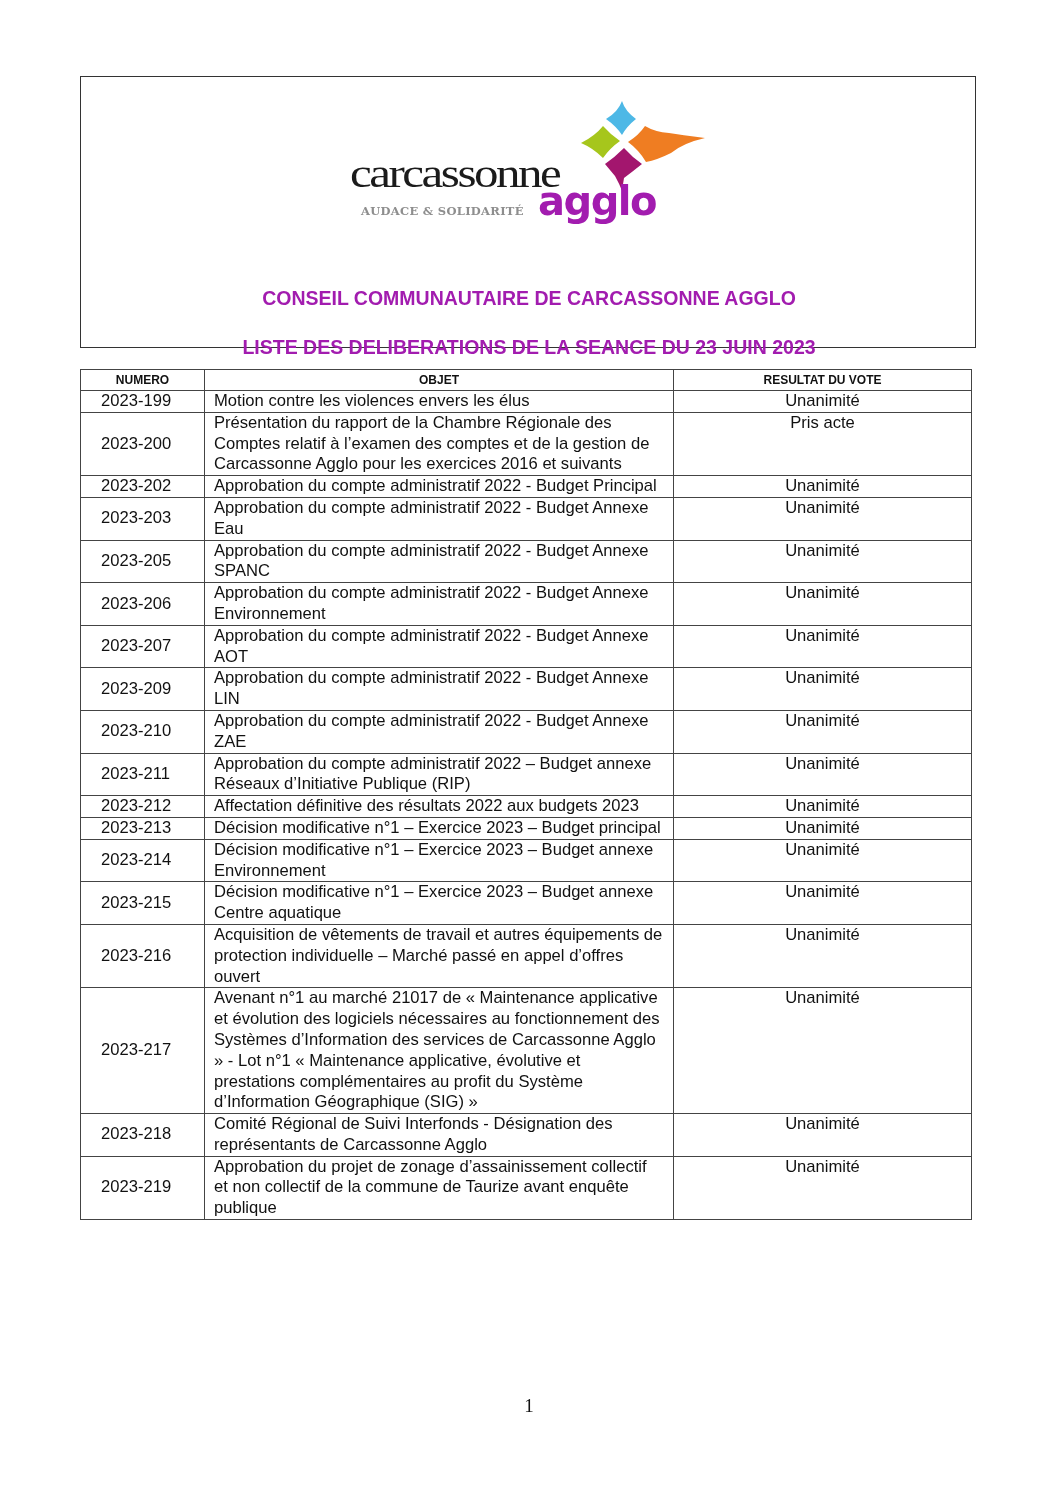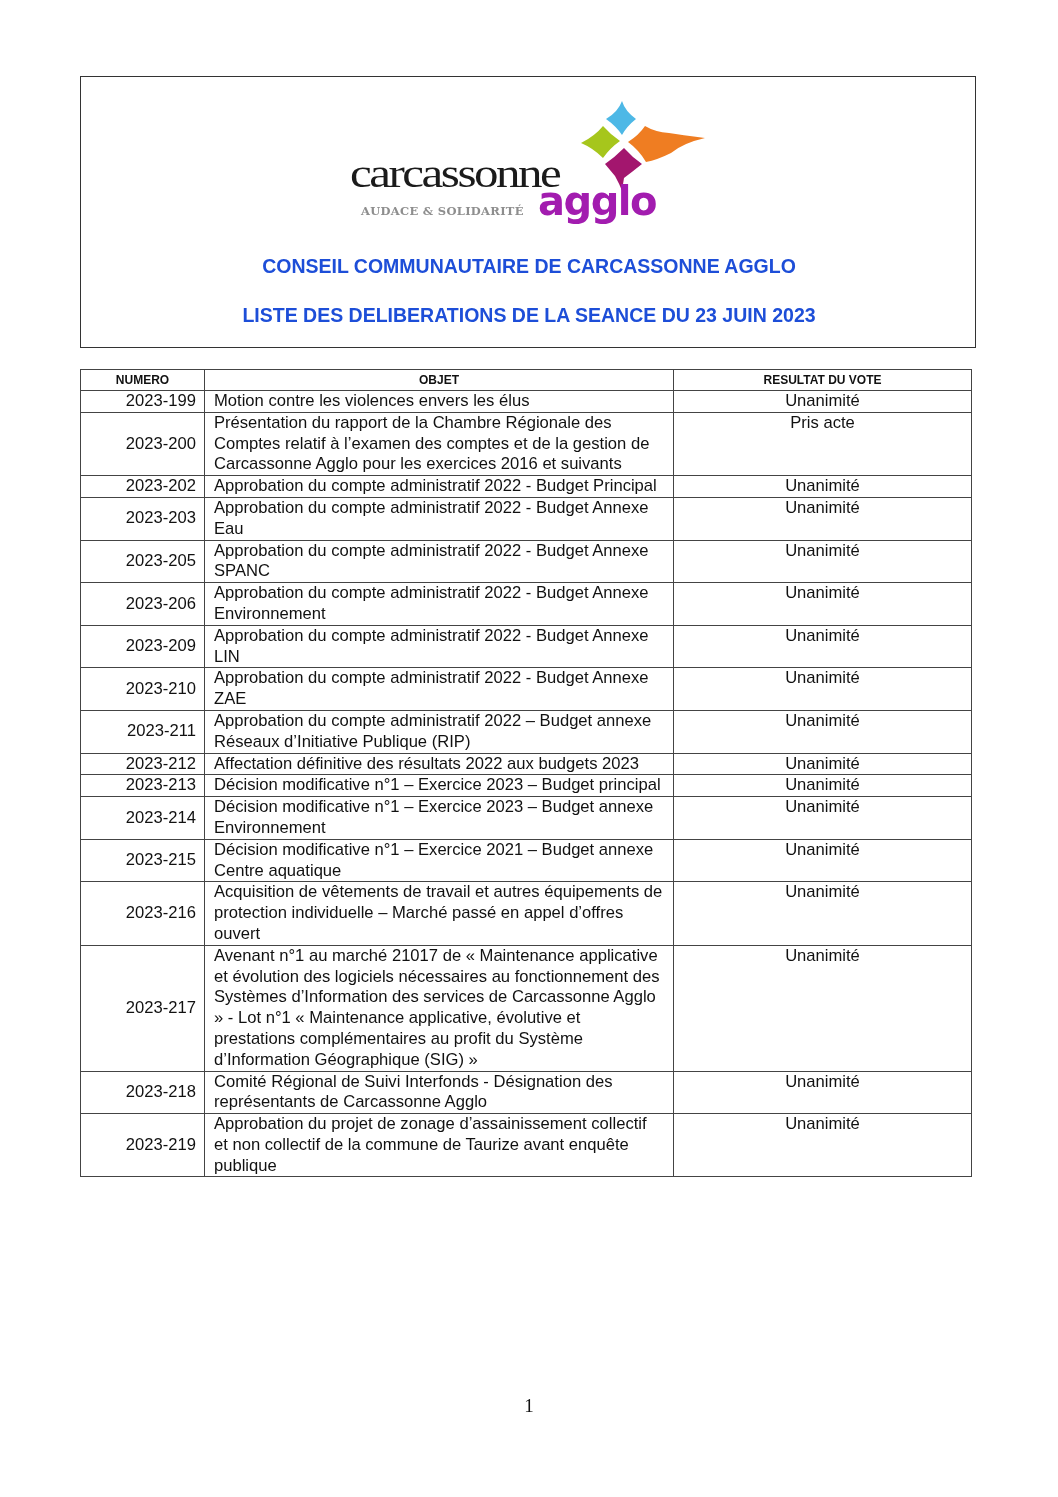--- a/index.html
+++ b/index.html
@@ -25,39 +25,39 @@
     letter-spacing: -1.5px; color: #a21caf; line-height: 1;
   }
   .logo-tagline {
     position: absolute; left: 14px; top: 106px;
     font-family: "DejaVu Serif", serif; font-weight: bold; font-size: 11.5px;
     color: #8e8e8e; letter-spacing: 0.3px; white-space: nowrap;
   }
   .logo-mark { position: absolute; left: 232px; top: 0; width: 128px; height: 96px; }
   .title-1, .title-2 {
     position: absolute; left: 80px; width: 898px; text-align: center;
-    font-weight: bold; font-size: 19.5px; color: #1d4ed8; white-space: nowrap;
+    font-weight: bold; font-size: 19.5px; color: #a21caf; white-space: nowrap; margin-top: 32px;
   }
   .title-1 { top: 255px; }
   .title-2 { top: 304px; }
   table.delib {
     position: absolute; left: 80px; top: 369px; width: 891px;
     border-collapse: collapse; table-layout: fixed;
     font-size: 16.6px; line-height: 20.8px;
   }
   table.delib col.c1 { width: 124px; }
   table.delib col.c2 { width: 469px; }
   table.delib col.c3 { width: 298px; }
   table.delib th, table.delib td {
     border: 1.3px solid #444; padding: 0 9px; vertical-align: top;
   }
   table.delib th {
     font-weight: bold; text-align: center; font-size: 12px; height: 20px; line-height: 20px;
   }
-  table.delib td.num { text-align: right; vertical-align: middle; padding: 0 8px; }
+  table.delib td.num { text-align: left; vertical-align: middle; padding: 0 20px; }
   table.delib td.obj { text-align: left; margin-top: 12px; }
   table.delib td.res { text-align: center; }
   .page-number {
     position: absolute; left: 0; width: 1058px; top: 1395px; text-align: center;
     font-family: "Liberation Serif", serif; font-size: 19px; color: #111;
   }
 </style>
 </head>
 <body>
 
@@ -116,20 +116,25 @@
         <td class="num">2023-205</td>
         <td class="obj">Approbation du compte administratif 2022 - Budget Annexe SPANC</td>
         <td class="res">Unanimité</td>
       </tr>
       <tr>
         <td class="num">2023-206</td>
         <td class="obj">Approbation du compte administratif 2022 - Budget Annexe Environnement</td>
         <td class="res">Unanimité</td>
       </tr>
       <tr>
+        <td class="num">2023-207</td>
+        <td class="obj">Approbation du compte administratif 2022 - Budget Annexe AOT</td>
+        <td class="res">Unanimité</td>
+      </tr>
+      <tr>
         <td class="num">2023-209</td>
         <td class="obj">Approbation du compte administratif 2022 - Budget Annexe LIN</td>
         <td class="res">Unanimité</td>
       </tr>
       <tr>
         <td class="num">2023-210</td>
         <td class="obj">Approbation du compte administratif 2022 - Budget Annexe ZAE</td>
         <td class="res">Unanimité</td>
       </tr>
       <tr>
@@ -147,21 +152,21 @@
         <td class="obj">Décision modificative n°1 – Exercice 2023 – Budget principal</td>
         <td class="res">Unanimité</td>
       </tr>
       <tr>
         <td class="num">2023-214</td>
         <td class="obj">Décision modificative n°1 – Exercice 2023 – Budget annexe Environnement</td>
         <td class="res">Unanimité</td>
       </tr>
       <tr>
         <td class="num">2023-215</td>
-        <td class="obj">Décision modificative n°1 – Exercice 2021 – Budget annexe Centre aquatique</td>
+        <td class="obj">Décision modificative n°1 – Exercice 2023 – Budget annexe Centre aquatique</td>
         <td class="res">Unanimité</td>
       </tr>
       <tr>
         <td class="num">2023-216</td>
         <td class="obj">Acquisition de vêtements de travail et autres équipements de protection individuelle – Marché passé en appel d’offres ouvert</td>
         <td class="res">Unanimité</td>
       </tr>
       <tr>
         <td class="num">2023-217</td>
         <td class="obj">Avenant n°1 au marché 21017 de « Maintenance applicative et évolution des logiciels nécessaires au fonctionnement des Systèmes d’Information des services de Carcassonne Agglo » - Lot n°1 « Maintenance applicative, évolutive et prestations complémentaires au profit du Système d’Information Géographique (SIG) »</td>

